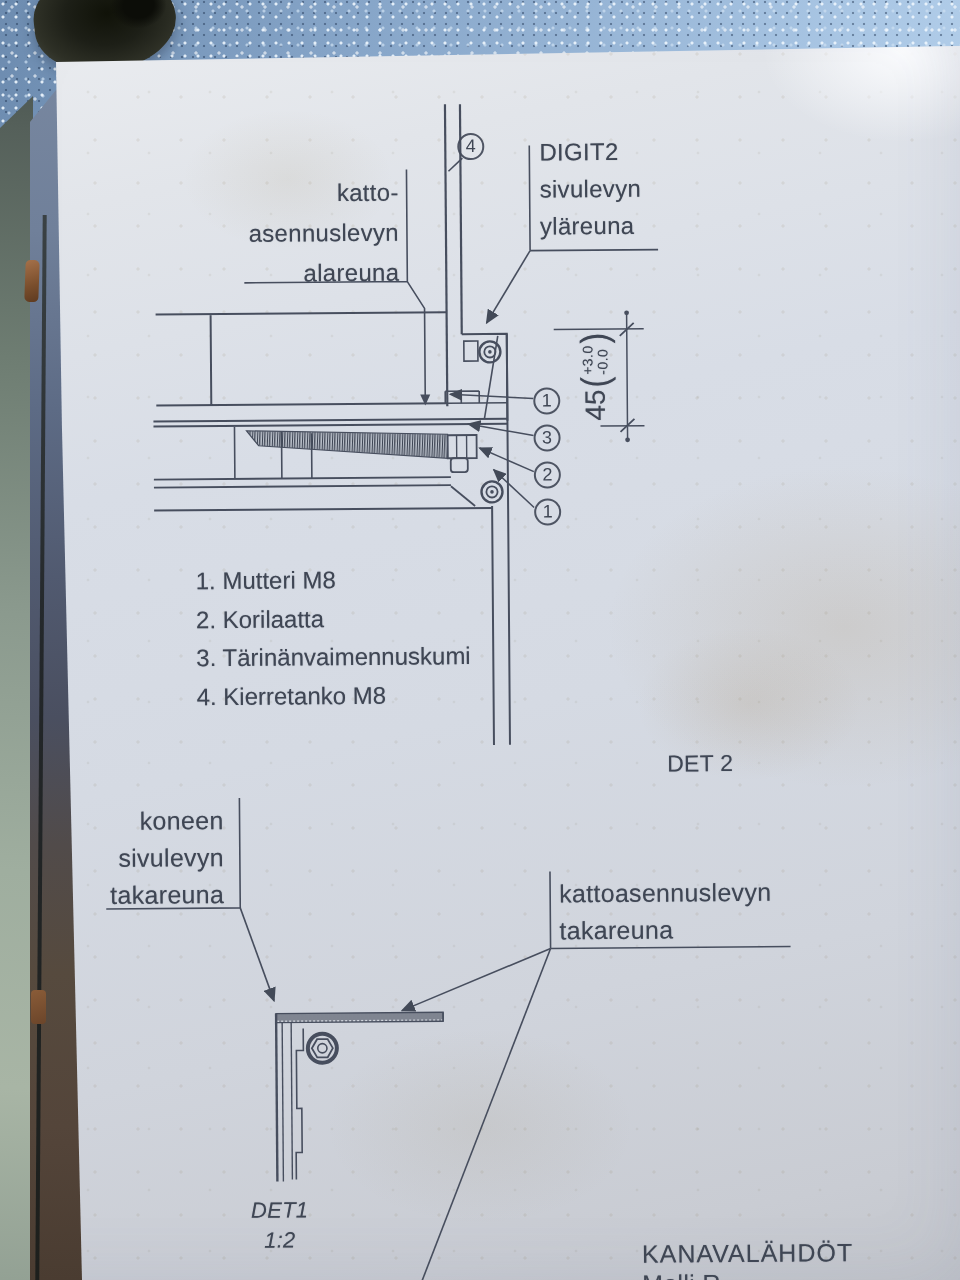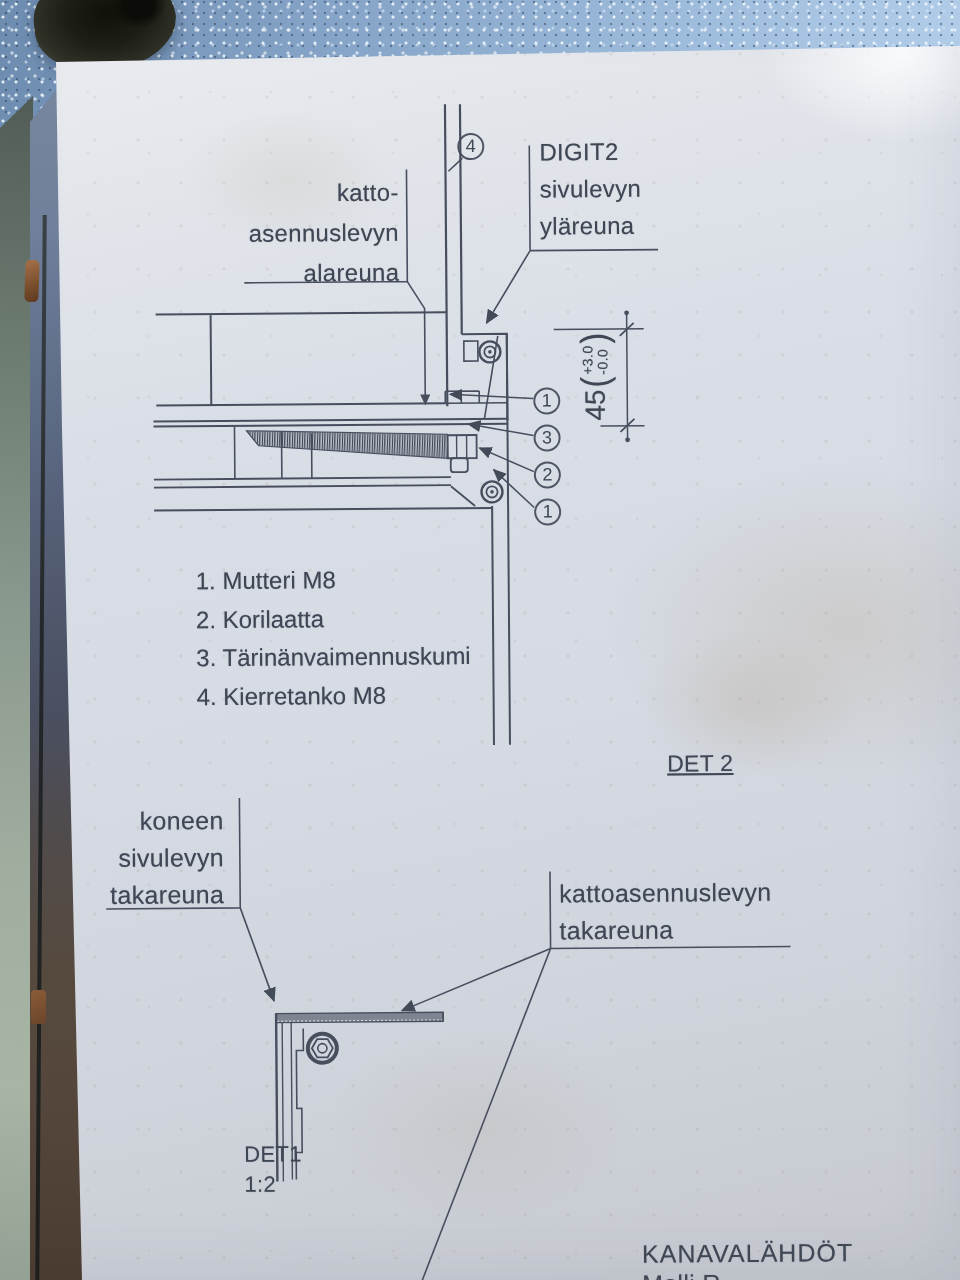--- a/index.html
+++ b/index.html
@@ -47,24 +47,24 @@
   .drawing{position:absolute;inset:0;transform:rotate(-0.45deg);transform-origin:480px 620px;
     color:#3f4654;}
   .drawing svg{position:absolute;left:0;top:0;}
   .lbl{position:absolute;font-size:24px;line-height:40px;letter-spacing:.3px;
     color:#3f4654;text-shadow:0 0 1px rgba(63,70,84,.45);}
   .right{text-align:right}
   .lbl-katto{left:220px;top:172px;width:182px;}
   .lbl-digit2{left:543px;top:134px;width:150px;line-height:37px;}
   .parts{position:absolute;left:196px;top:560px;font-size:24px;line-height:38.5px;
     color:#3f4654;text-shadow:0 0 1px rgba(63,70,84,.45);}
-  .cap-det2{left:666px;top:752px;font-size:23px;line-height:26px;text-decoration:underline;}
+  .cap-det2{left:666px;top:752px;font-size:23px;line-height:26px;}
   .lbl-koneen{left:90px;top:800px;width:132px;font-size:25px;line-height:37px;}
   .lbl-kattoas{left:557px;top:876px;width:260px;font-size:25px;line-height:37px;}
-  .cap-det1{left:240px;top:1138px;width:70px;font-size:22px;line-height:30px;}
+  .cap-det1{left:240px;top:1194px;width:70px;text-align:center;font-size:22px;line-height:30px;font-style:italic;}
   .footer-title{left:637px;top:1241px;font-size:25px;letter-spacing:1px;line-height:28px;}
   .footer-model{left:637px;top:1271px;font-size:25px;line-height:28px;}
   .balloon{position:absolute;width:27px;height:27px;border:2px solid rgba(66,73,88,.92);
     border-radius:50%;display:flex;align-items:center;justify-content:center;
     font-size:18px;color:#3f4654;box-sizing:border-box;}
   .dim{position:absolute;left:597px;top:377px;transform:translate(-50%,-50%) rotate(-90deg);
     display:flex;align-items:center;gap:1px;color:#3f4654;text-shadow:0 0 1px rgba(63,70,84,.45);}
   .dim-val{font-size:28px;}
   .paren{font-size:38px;font-weight:400;transform:scaleX(.85);}
   .tols{display:flex;flex-direction:column;font-size:14px;line-height:15px;letter-spacing:.5px;}

